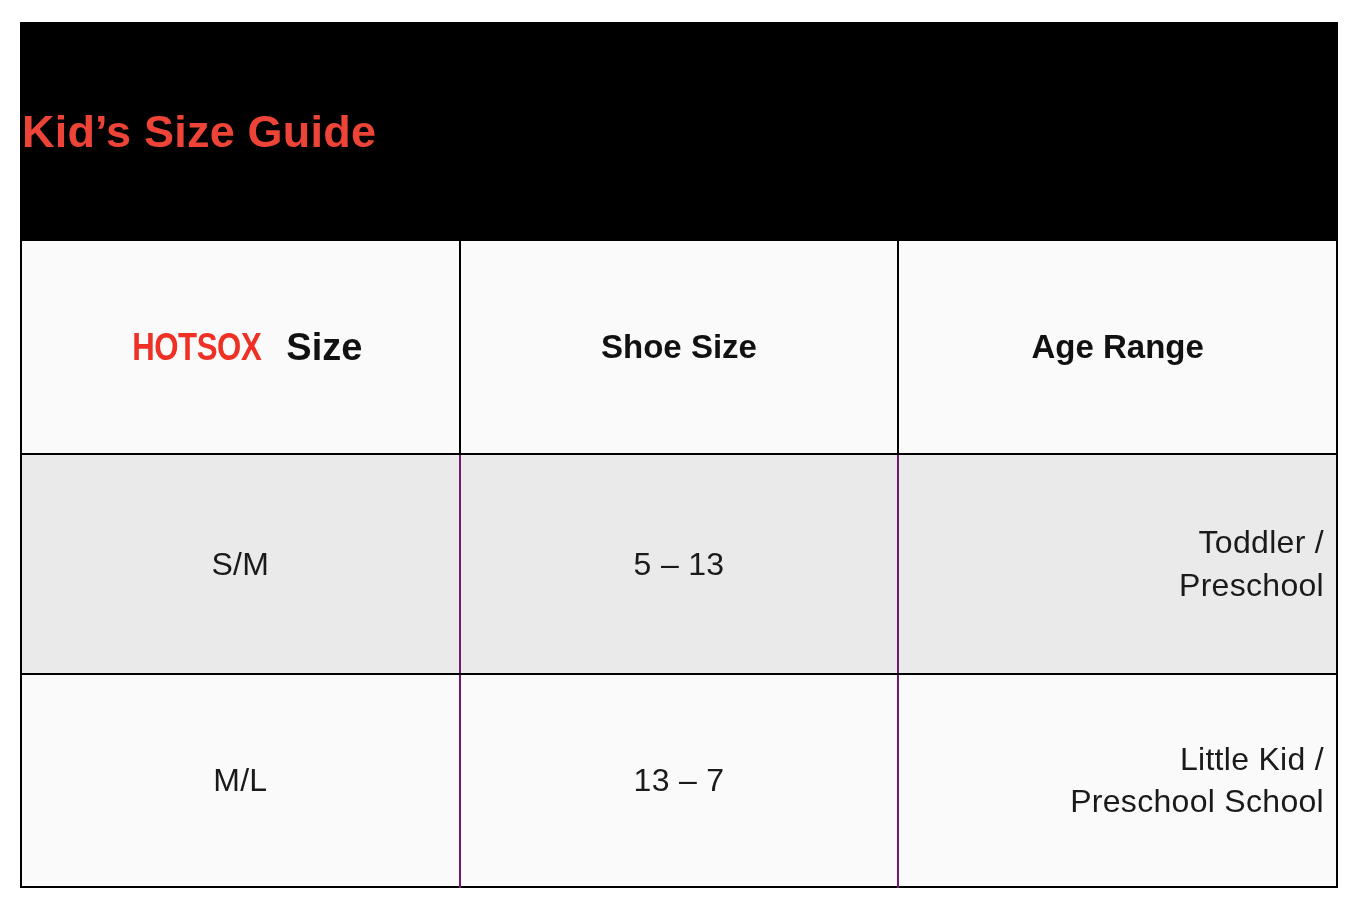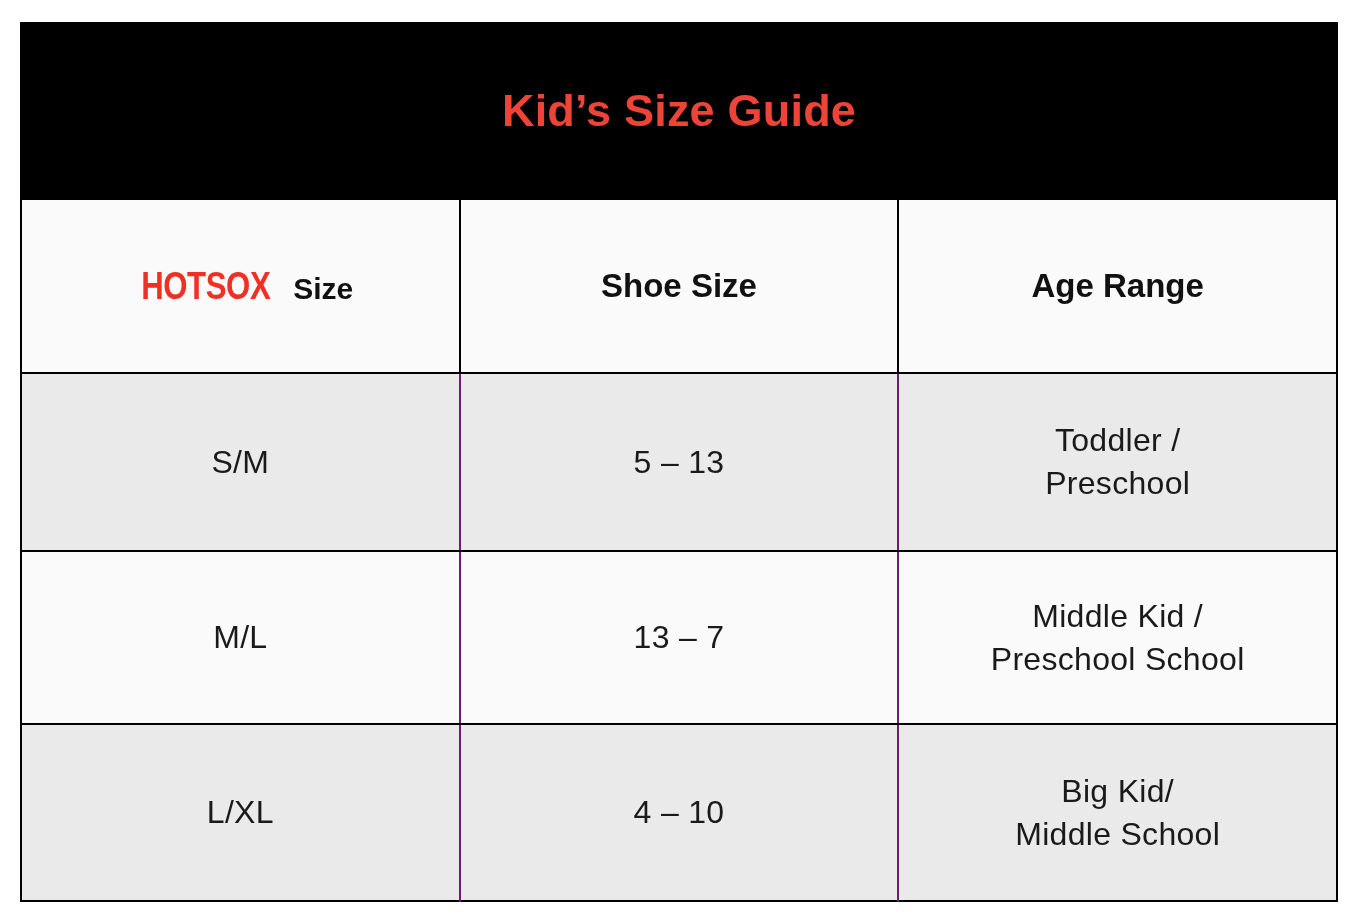--- a/index.html
+++ b/index.html
@@ -34,21 +34,20 @@
     table-layout: fixed;
     background: #fafafa;
     border: 2px solid #000000;
   }
 
   
   .title-cell {
     background: #000000;
     height: 174px;
     padding: 0;
-    text-align: center;
     vertical-align: middle;
     border: 0;
   }
   .title-text {
     color: #ee4337;
     font-family: "Liberation Sans", sans-serif;
     font-size: 45px;
     font-weight: bold;
     letter-spacing: 0.2px;
     line-height: 1.1;
@@ -80,40 +79,40 @@
     font-size: 38px;
     letter-spacing: -0.5px;
     transform: scaleX(0.82);
     display: inline-block;
     transform-origin: center;
     vertical-align: baseline;
   }
   .brand-suffix {
     color: #111111;
     font-weight: bold;
-    font-size: 30px;
+    font-size: 38px;
   }
 
   
   .body-row td {
     padding: 0 12px;
     text-align: center;
     vertical-align: middle;
     color: #1a1a1a;
     font-family: "Liberation Sans", sans-serif;
     font-size: 32px;
     font-weight: 300;
     line-height: 1.34;
     letter-spacing: 0.3px;
     border-bottom: 2px solid #000000;
     border-left: 2px solid #000000;
     border-right: 2px solid #701a75;
   }
   .body-row td:first-child { border-left: 0; }
-  .body-row td:last-child  { border-right: 0; }
+  .body-row td:last-child  { border-right: 0; text-align: right; }
   .body-row:last-child td  { border-bottom: 0; }
 
   .row-shaded td { background: #eaeaea; }
   .row-plain  td { background: #fafafa; }
 
   .row-1 td { height: 176px; }
   .row-2 td { height: 171px; }
   .row-3 td { height: 175px; }
 
   .cell-line { display: block; }
@@ -146,30 +145,22 @@
       <td>
         <span class="cell-line">Toddler /</span>
         <span class="cell-line">Preschool</span>
       </td>
     </tr>
 
     <tr class="body-row row-plain row-2">
       <td>M/L</td>
       <td>13 – 7</td>
       <td>
-        <span class="cell-line">Middle Kid /</span>
+        <span class="cell-line">Little Kid /</span>
         <span class="cell-line">Preschool School</span>
       </td>
     </tr>
 
-    <tr class="body-row row-shaded row-3">
-      <td>L/XL</td>
-      <td>4 – 10</td>
-      <td>
-        <span class="cell-line">Big Kid/</span>
-        <span class="cell-line">Middle School</span>
-      </td>
-    </tr>
 
   </tbody>
     </table>
 
 </div>
 
 </body></html>

